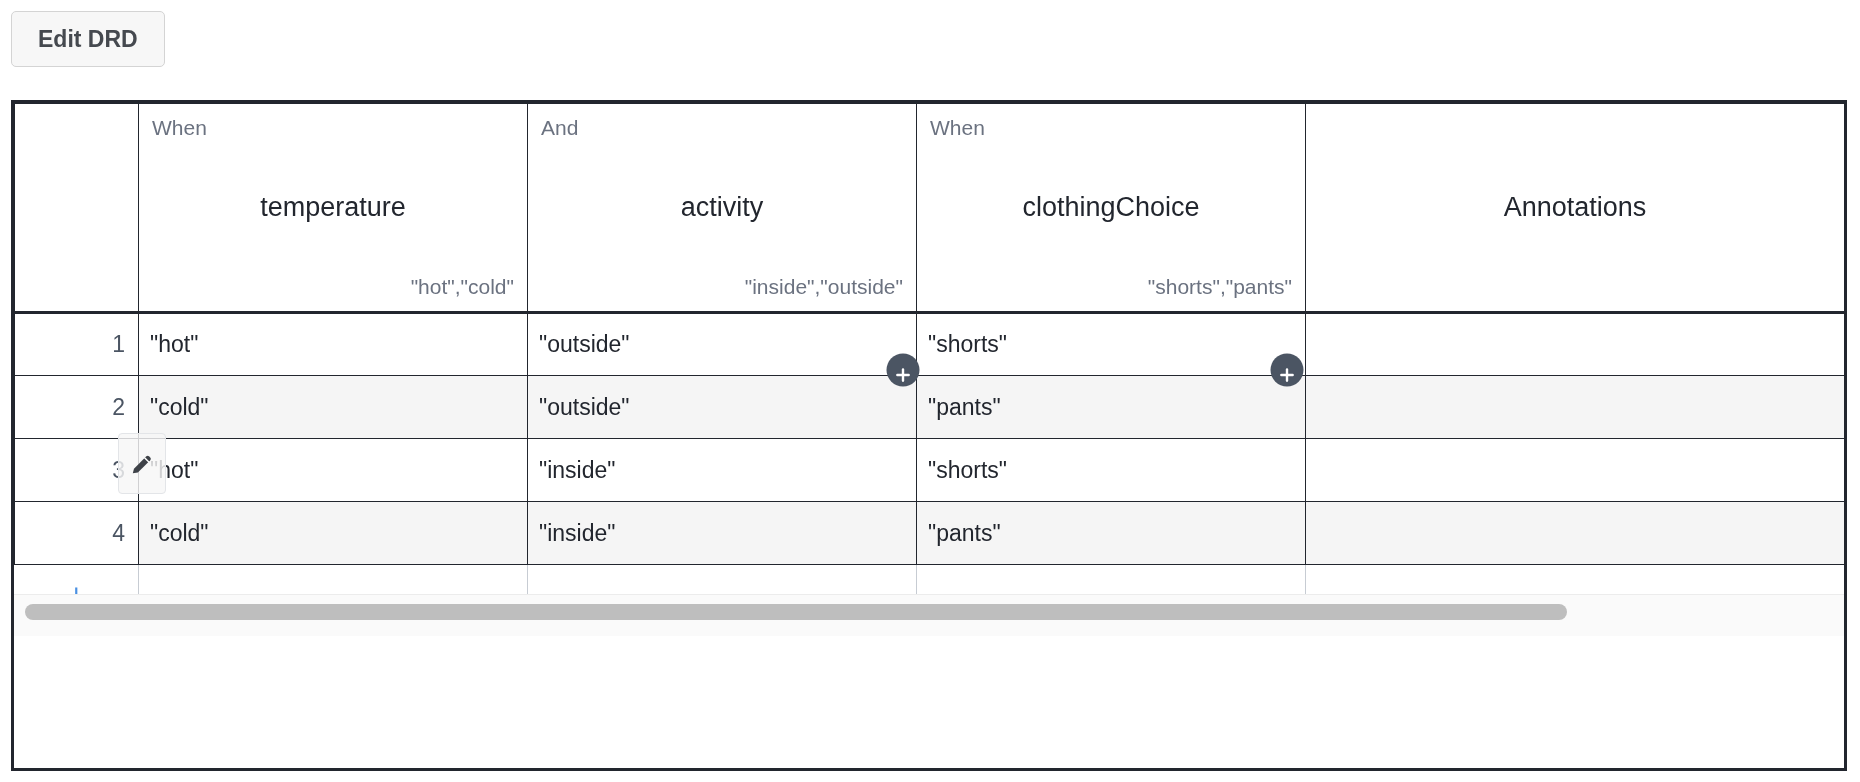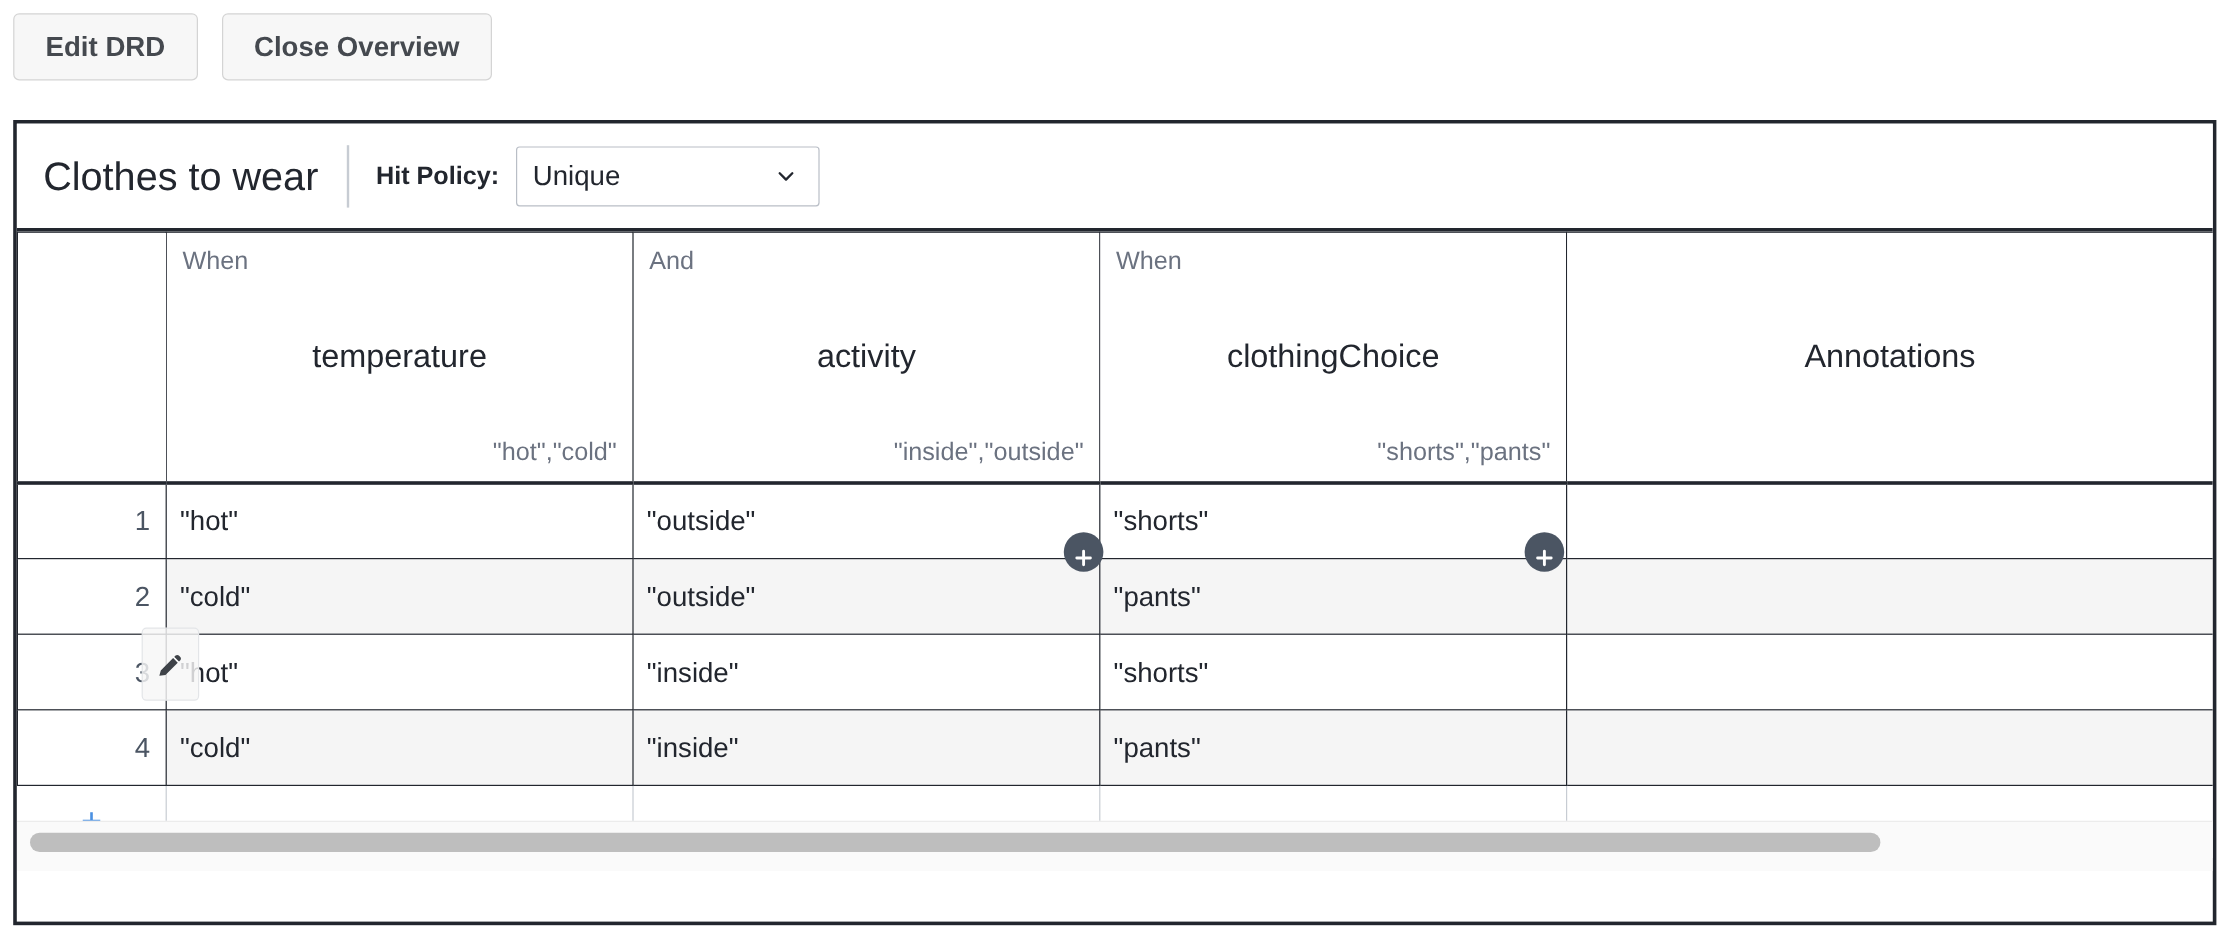--- a/index.html
+++ b/index.html
@@ -14,21 +14,21 @@
     color: #22262e;
     overflow: hidden;
   }
 
   
   .toolbar {
     position: absolute;
     top: 11px;
     left: 11px;
     display: flex;
-    gap: 20px;
+    gap: 36px;
   }
   .tb-btn {
     background: #f7f7f7;
     border: 1px solid #d4d4d4;
     border-radius: 5px;
     font-family: "Liberation Sans", sans-serif;
     font-size: 23px;
     font-weight: bold;
     color: #45494f;
     padding: 0 26px;
@@ -286,38 +286,24 @@
     background: #bebebe;
     border-radius: 8px;
     cursor: pointer;
   }
 </style>
 </head>
 <body>
 
 <div class="toolbar">
   <button class="tb-btn">Edit DRD</button>
-  <button class="tb-btn">Close Overview</button>
 </div>
 
 <div class="dt-frame">
 
-  <div class="dt-titlebar">
-    <div class="dt-title">Clothes to wear</div>
-    <div class="dt-divider"></div>
-    <div class="hit-policy-label">Hit Policy:</div>
-    <div class="hp-select">
-      <span class="hp-select-value">Unique</span>
-      <span class="hp-chevron">
-        <svg viewBox="0 0 24 24" width="18" height="18" aria-hidden="true">
-          <path d="M5 8.5 L12 15.5 L19 8.5" fill="none" stroke="#22262e" stroke-width="2.6" stroke-linecap="round" stroke-linejoin="round"></path>
-        </svg>
-      </span>
-    </div>
-  </div>
 
   <div class="dt-scroll">
 
     <table class="dt">
       <colgroup>
         <col class="col-idx">
           <col class="col-c1">
           <col class="col-c2">
           <col class="col-c3">
           <col class="col-ann">

